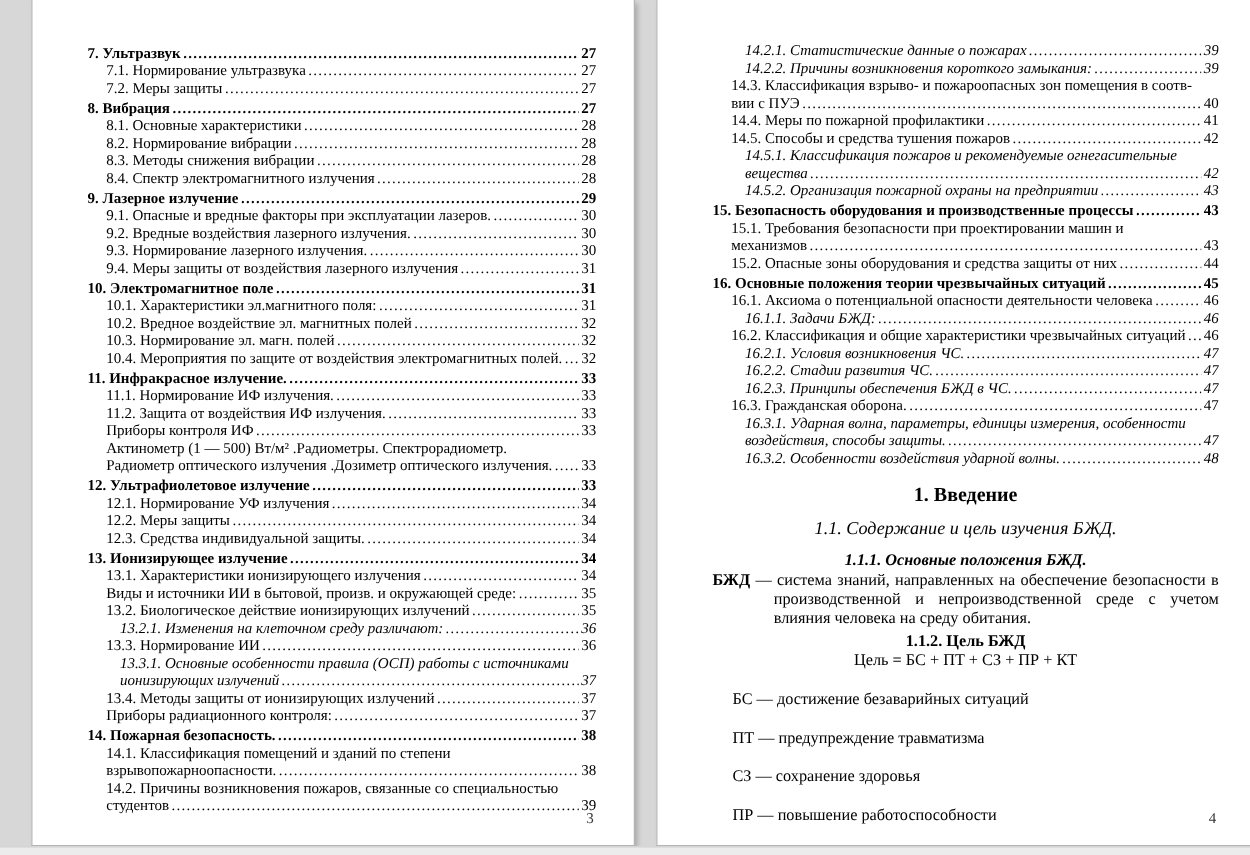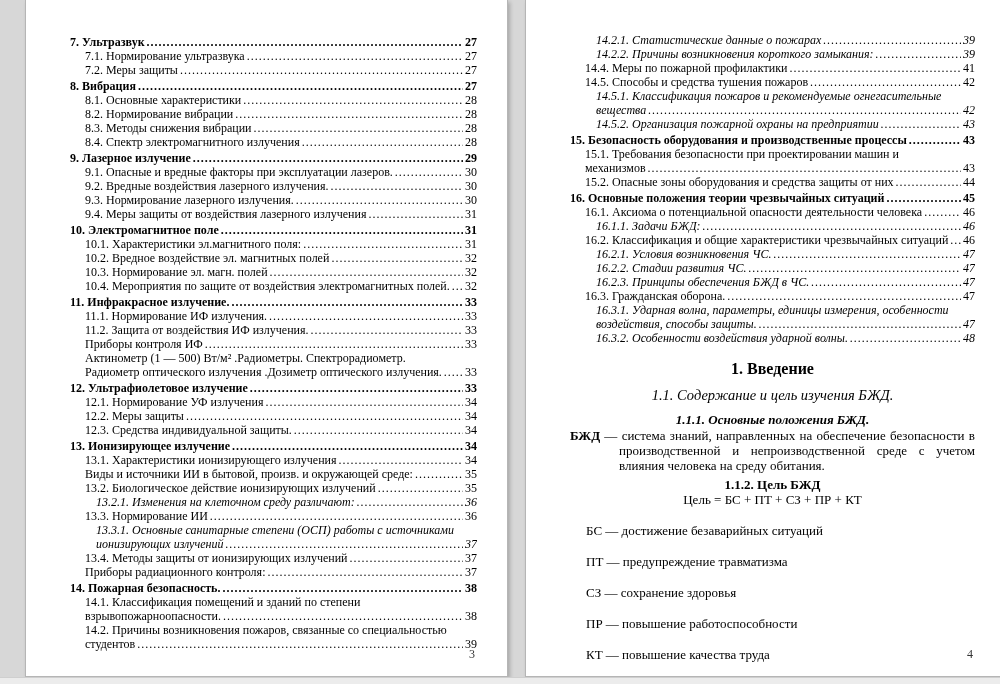--- a/index.html
+++ b/index.html
@@ -291,21 +291,21 @@
           </div>
         </div>
         <div class="toc-entry lvl2">
           <div class="toc-row">
             <span class="t">13.3. Нормирование ИИ</span>
             <span class="dots"></span>
             <span class="pg">36</span>
           </div>
         </div>
         <div class="toc-entry lvl3">
-          <div class="toc-cont">13.3.1. Основные санитарные степени (ОСП) работы с источниками</div>
+          <div class="toc-cont">13.3.1. Основные особенности правила (ОСП) работы с источниками</div>
           <div class="toc-row">
             <span class="t">ионизирующих излучений</span>
             <span class="dots"></span>
             <span class="pg">37</span>
           </div>
         </div>
         <div class="toc-entry lvl2">
           <div class="toc-row">
             <span class="t">13.4. Методы защиты от ионизирующих излучений</span>
             <span class="dots"></span>
@@ -353,20 +353,28 @@
             <span class="t">14.2.1. Статистические данные о пожарах</span>
             <span class="dots"></span>
             <span class="pg">39</span>
           </div>
         </div>
         <div class="toc-entry lvl3">
           <div class="toc-row">
             <span class="t">14.2.2. Причины возникновения короткого замыкания:</span>
             <span class="dots"></span>
             <span class="pg">39</span>
+          </div>
+        </div>
+        <div class="toc-entry lvl2">
+          <div class="toc-cont">14.3. Классификация взрыво- и пожароопасных зон помещения в соотв-</div>
+          <div class="toc-row">
+            <span class="t">вии с ПУЭ</span>
+            <span class="dots"></span>
+            <span class="pg">40</span>
           </div>
         </div>
         <div class="toc-entry lvl2">
           <div class="toc-row">
             <span class="t">14.4. Меры по пожарной профилактики</span>
             <span class="dots"></span>
             <span class="pg">41</span>
           </div>
         </div>
         <div class="toc-entry lvl2">

